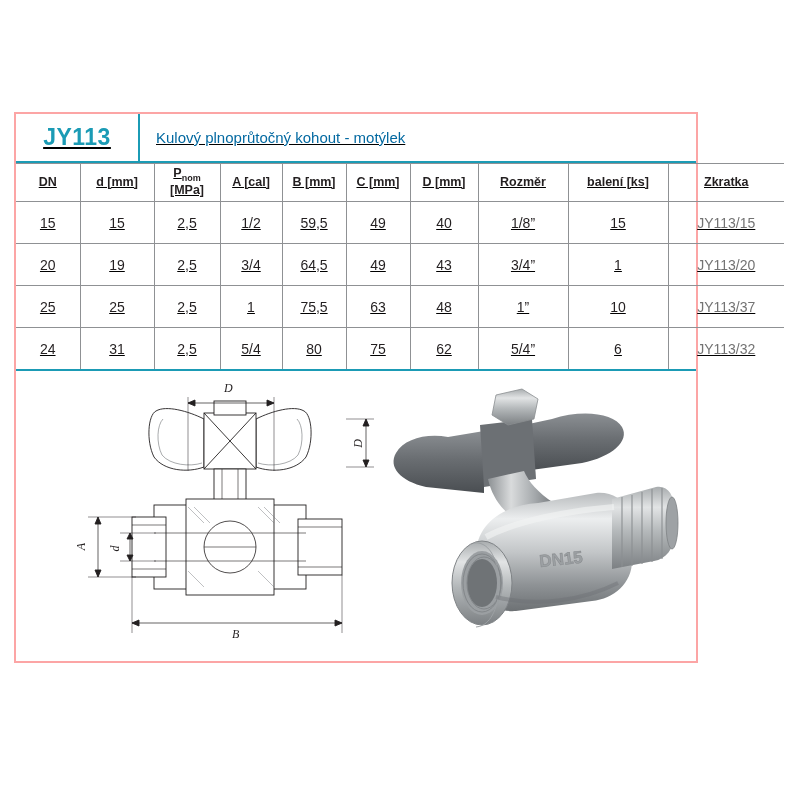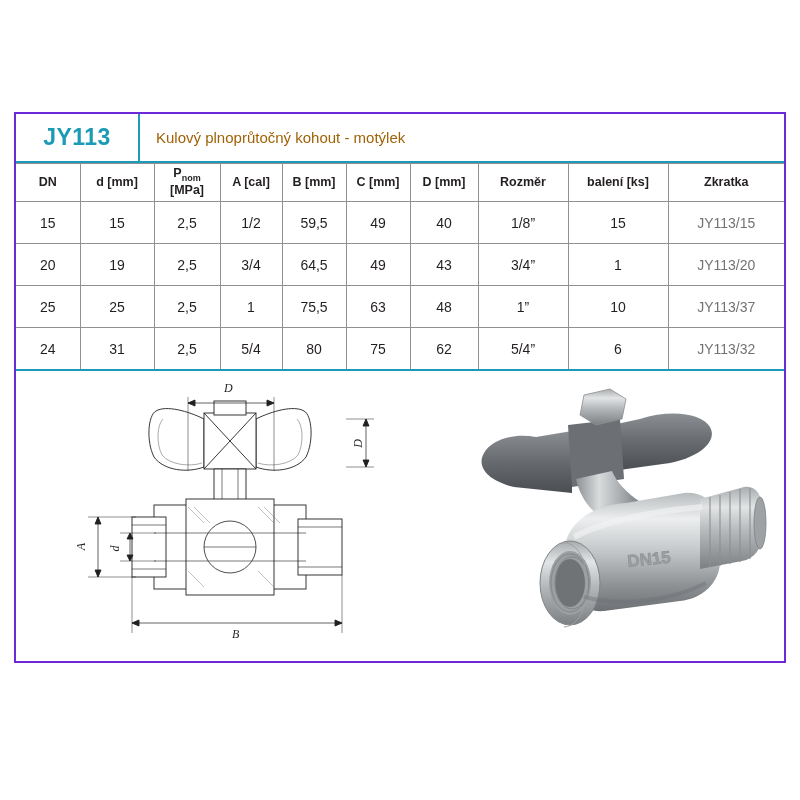--- a/index.html
+++ b/index.html
@@ -13,24 +13,25 @@
   .page {
     position: relative;
     width: 800px;
     height: 800px;
     background: #ffffff;
   }
   .sheet {
     position: absolute;
     left: 14px;
     top: 112px;
-    width: 772px;
-    border: 2px solid #6d28d9;
+    width: 684px;
+    border: 2px solid #fca5a5;
     box-sizing: border-box;
     background: #ffffff;
+    text-decoration: underline;
   }
   
   .hdr {
     display: flex;
     align-items: stretch;
     height: 47px;
     border-bottom: 2px solid #1b9bb5;
     background: #ffffff;
   }
   .hdr-code {
@@ -43,21 +44,21 @@
     font-size: 23px;
     font-weight: bold;
     letter-spacing: .5px;
   }
   .hdr-title {
     flex: 1;
     display: flex;
     align-items: center;
     padding-left: 16px;
     font-size: 15px;
-    color: #a16207;
+    color: #0369a1;
   }
   
   table.spec {
     width: 100%;
     border-collapse: collapse;
     table-layout: fixed;
   }
   table.spec th, table.spec td {
     border: 1px solid #8f9194;
     text-align: center;

